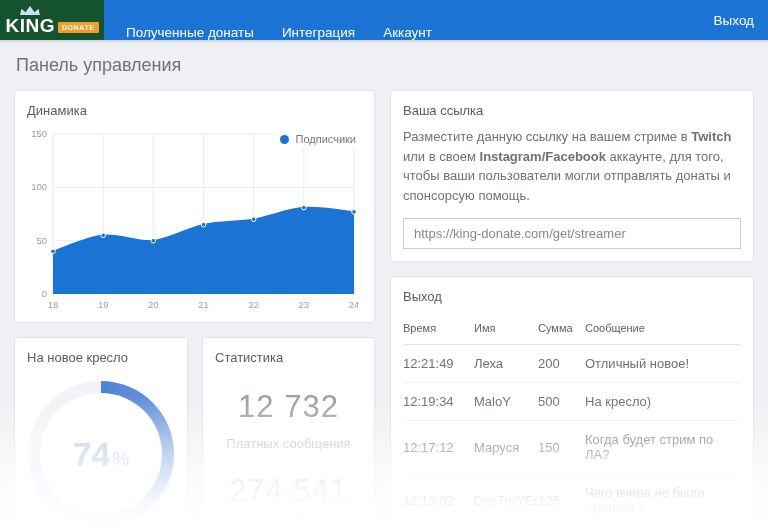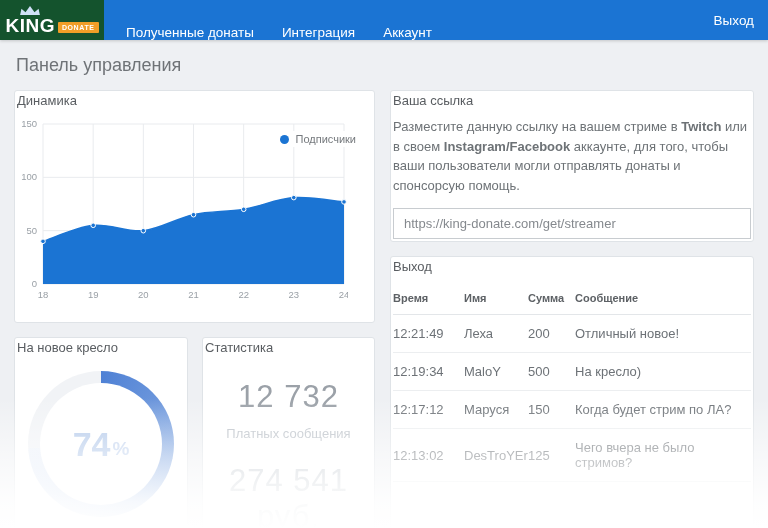--- a/index.html
+++ b/index.html
@@ -26,21 +26,21 @@
   .balance { color:#fff; font-size:13.5px; margin-right:26px; white-space:nowrap; }
   .logout { color:#fff; font-size:13.5px; cursor:pointer; white-space:nowrap; }
 
   
   .content { padding:15px 14px 0; }
   .page-title { font-size:18px; font-weight:400; color:#6f7377; margin:0 0 14px 2px; }
   .columns { display:flex; gap:15px; align-items:flex-start; }
   .col-left { width:361px; flex:none; }
   .col-right { flex:1; min-width:0; }
 
-  .card { background:#fff; border:1px solid #dfe3e7; border-radius:3px; padding:2px; }
+  .card { background:#fff; border:1px solid #dfe3e7; border-radius:3px; padding:12px; }
   .card-title { font-size:13px; color:#595d61; font-weight:400; margin:0; }
 
   
   #dynamics-card { height:233px; position:relative; }
   #dynamics-chart { display:block; margin-top:8px; }
   .legend { position:absolute; top:40px; right:16px; display:flex; align-items:center;
             background:#fff; padding:2px 2px 2px 4px; }
   .legend-dot { width:9px; height:9px; border-radius:50%; margin-right:6px; display:inline-block; }
   .legend-label { font-size:11px; color:#75797d; }
 
@@ -64,21 +64,21 @@
   #link-card { }
   .link-desc { font-size:13px; line-height:1.5; color:#6d7276; margin:9px 0 13px; }
   .link-desc b { font-weight:bold; }
   .link-input { width:100%; border:1px solid #c8ccd0; border-radius:0; padding:7px 10px;
                 font-size:13px; color:#85898e; background:#fff; outline:none;
                 font-family:"Liberation Sans","DejaVu Sans",sans-serif; }
 
   
   #donations-card { margin-top:14px; height:310px; overflow:hidden; }
   .don-table { width:100%; border-collapse:collapse; margin-top:10px; }
-  .don-table th { text-align:left; font-size:11px; color:#5d6165; font-weight:bold;
+  .don-table th { text-align:left; font-size:11px; color:#5d6165; font-weight:normal;
                   padding:8px 0 10px; border-bottom:1px solid #e3e6e9; }
   .don-table th:nth-child(1){ width:71px; }
   .don-table th:nth-child(2){ width:64px; }
   .don-table th:nth-child(3){ width:47px; }
   .don-table td { font-size:13px; color:#6d7277; padding:11px 0; border-bottom:1px solid #eceef0; }
 
   
   .fade-overlay { position:absolute; left:0; right:0; top:398px; height:130px; z-index:20;
                   pointer-events:none;
                   background:linear-gradient(to bottom, rgba(255,255,255,0) 0%,

